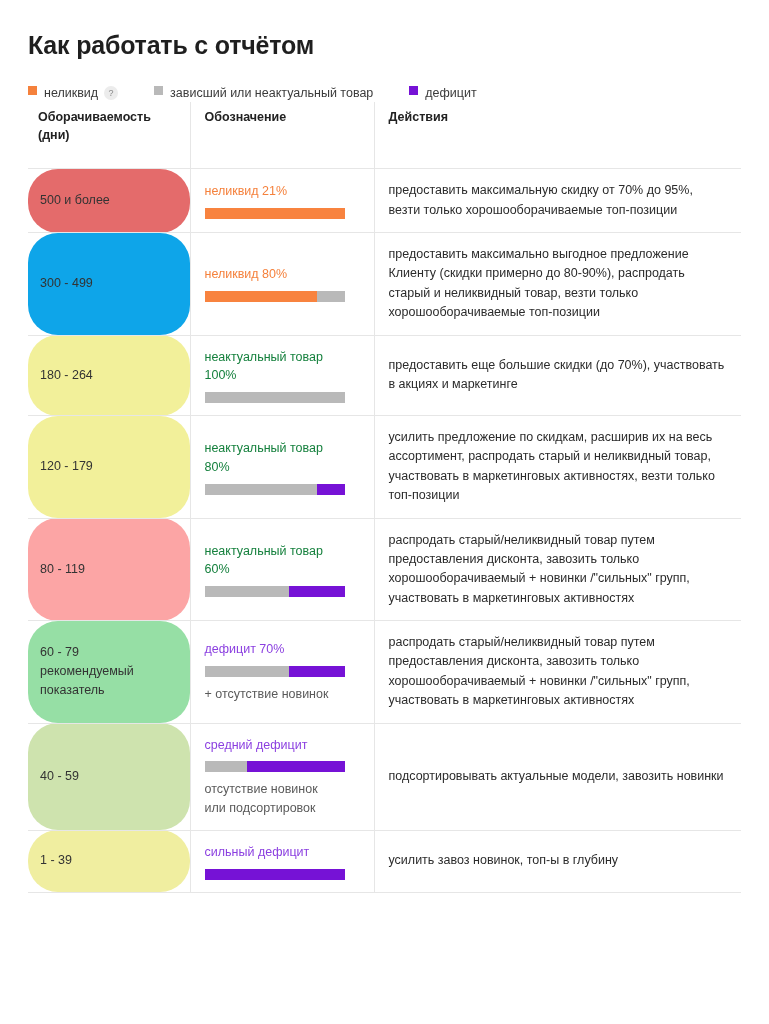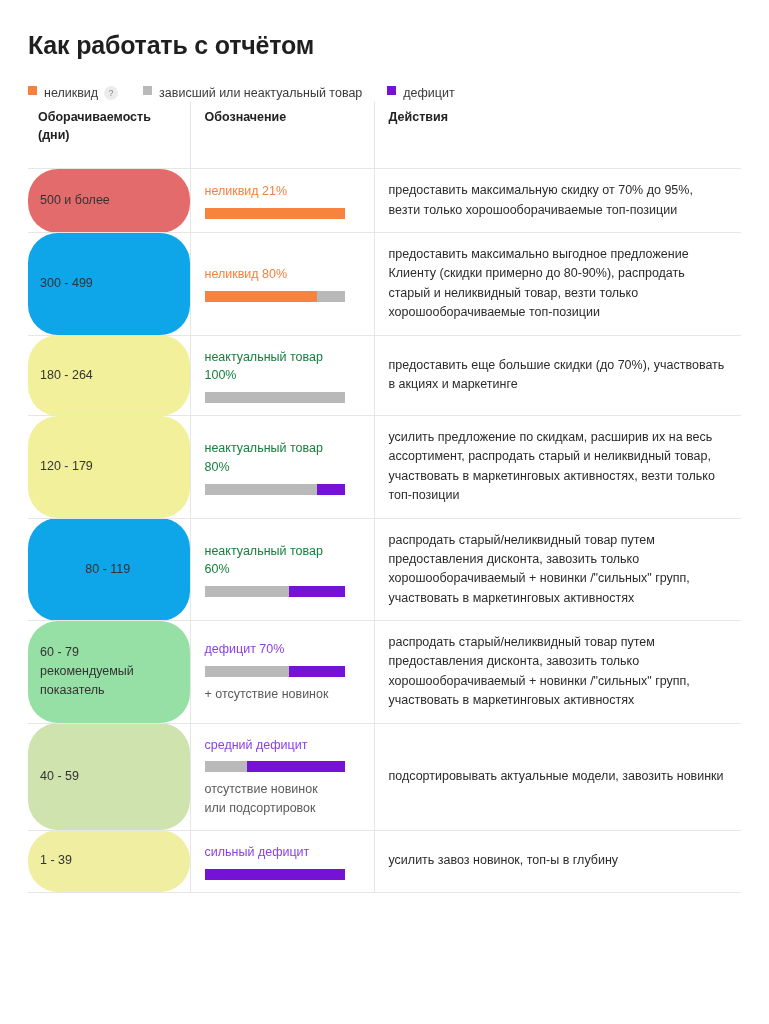--- a/index.html
+++ b/index.html
@@ -39,21 +39,21 @@
     margin-top: 24px;
     height: 18px;
   }
   .legend-item {
     display: flex;
     align-items: flex-start;
     font-size: 12.5px;
     color: #3a3a3a;
     white-space: nowrap;
   }
-  .legend-item + .legend-item { margin-left: 25px; }
+  .legend-item + .legend-item { margin-left: 36px; }
   .legend-swatch {
     width: 9px;
     height: 9px;
     margin-right: 7px;
     flex: none;
     display: inline-block;
   }
   .legend-help {
     display: inline-flex;
     align-items: center;
@@ -232,21 +232,21 @@
             <div class="mark-label gray">неактуальный товар
 80%</div>
             <div class="bar">
               <span style="background: rgb(185, 185, 185); width: 80%;"></span>
               <span style="background: rgb(118, 18, 214); width: 20%;"></span>
             </div>
           </td>
           <td class="cell-action">усилить предложение по скидкам, расширив их на весь ассортимент, распродать старый и неликвидный товар, участвовать в маркетинговых активностях, везти только топ-позиции</td>
         </tr>
         <tr>
-          <td class="cell-turnover" style="background: #0ea5e9; text-align: center;">
+          <td class="cell-turnover" style="background: #fca5a5;">
             <span class="tv-range">80 - 119</span>
           </td>
           <td class="cell-mark">
             <div class="mark-label gray">неактуальный товар
 60%</div>
             <div class="bar">
               <span style="background: rgb(185, 185, 185); width: 60%;"></span>
               <span style="background: rgb(118, 18, 214); width: 40%;"></span>
             </div>
           </td>

